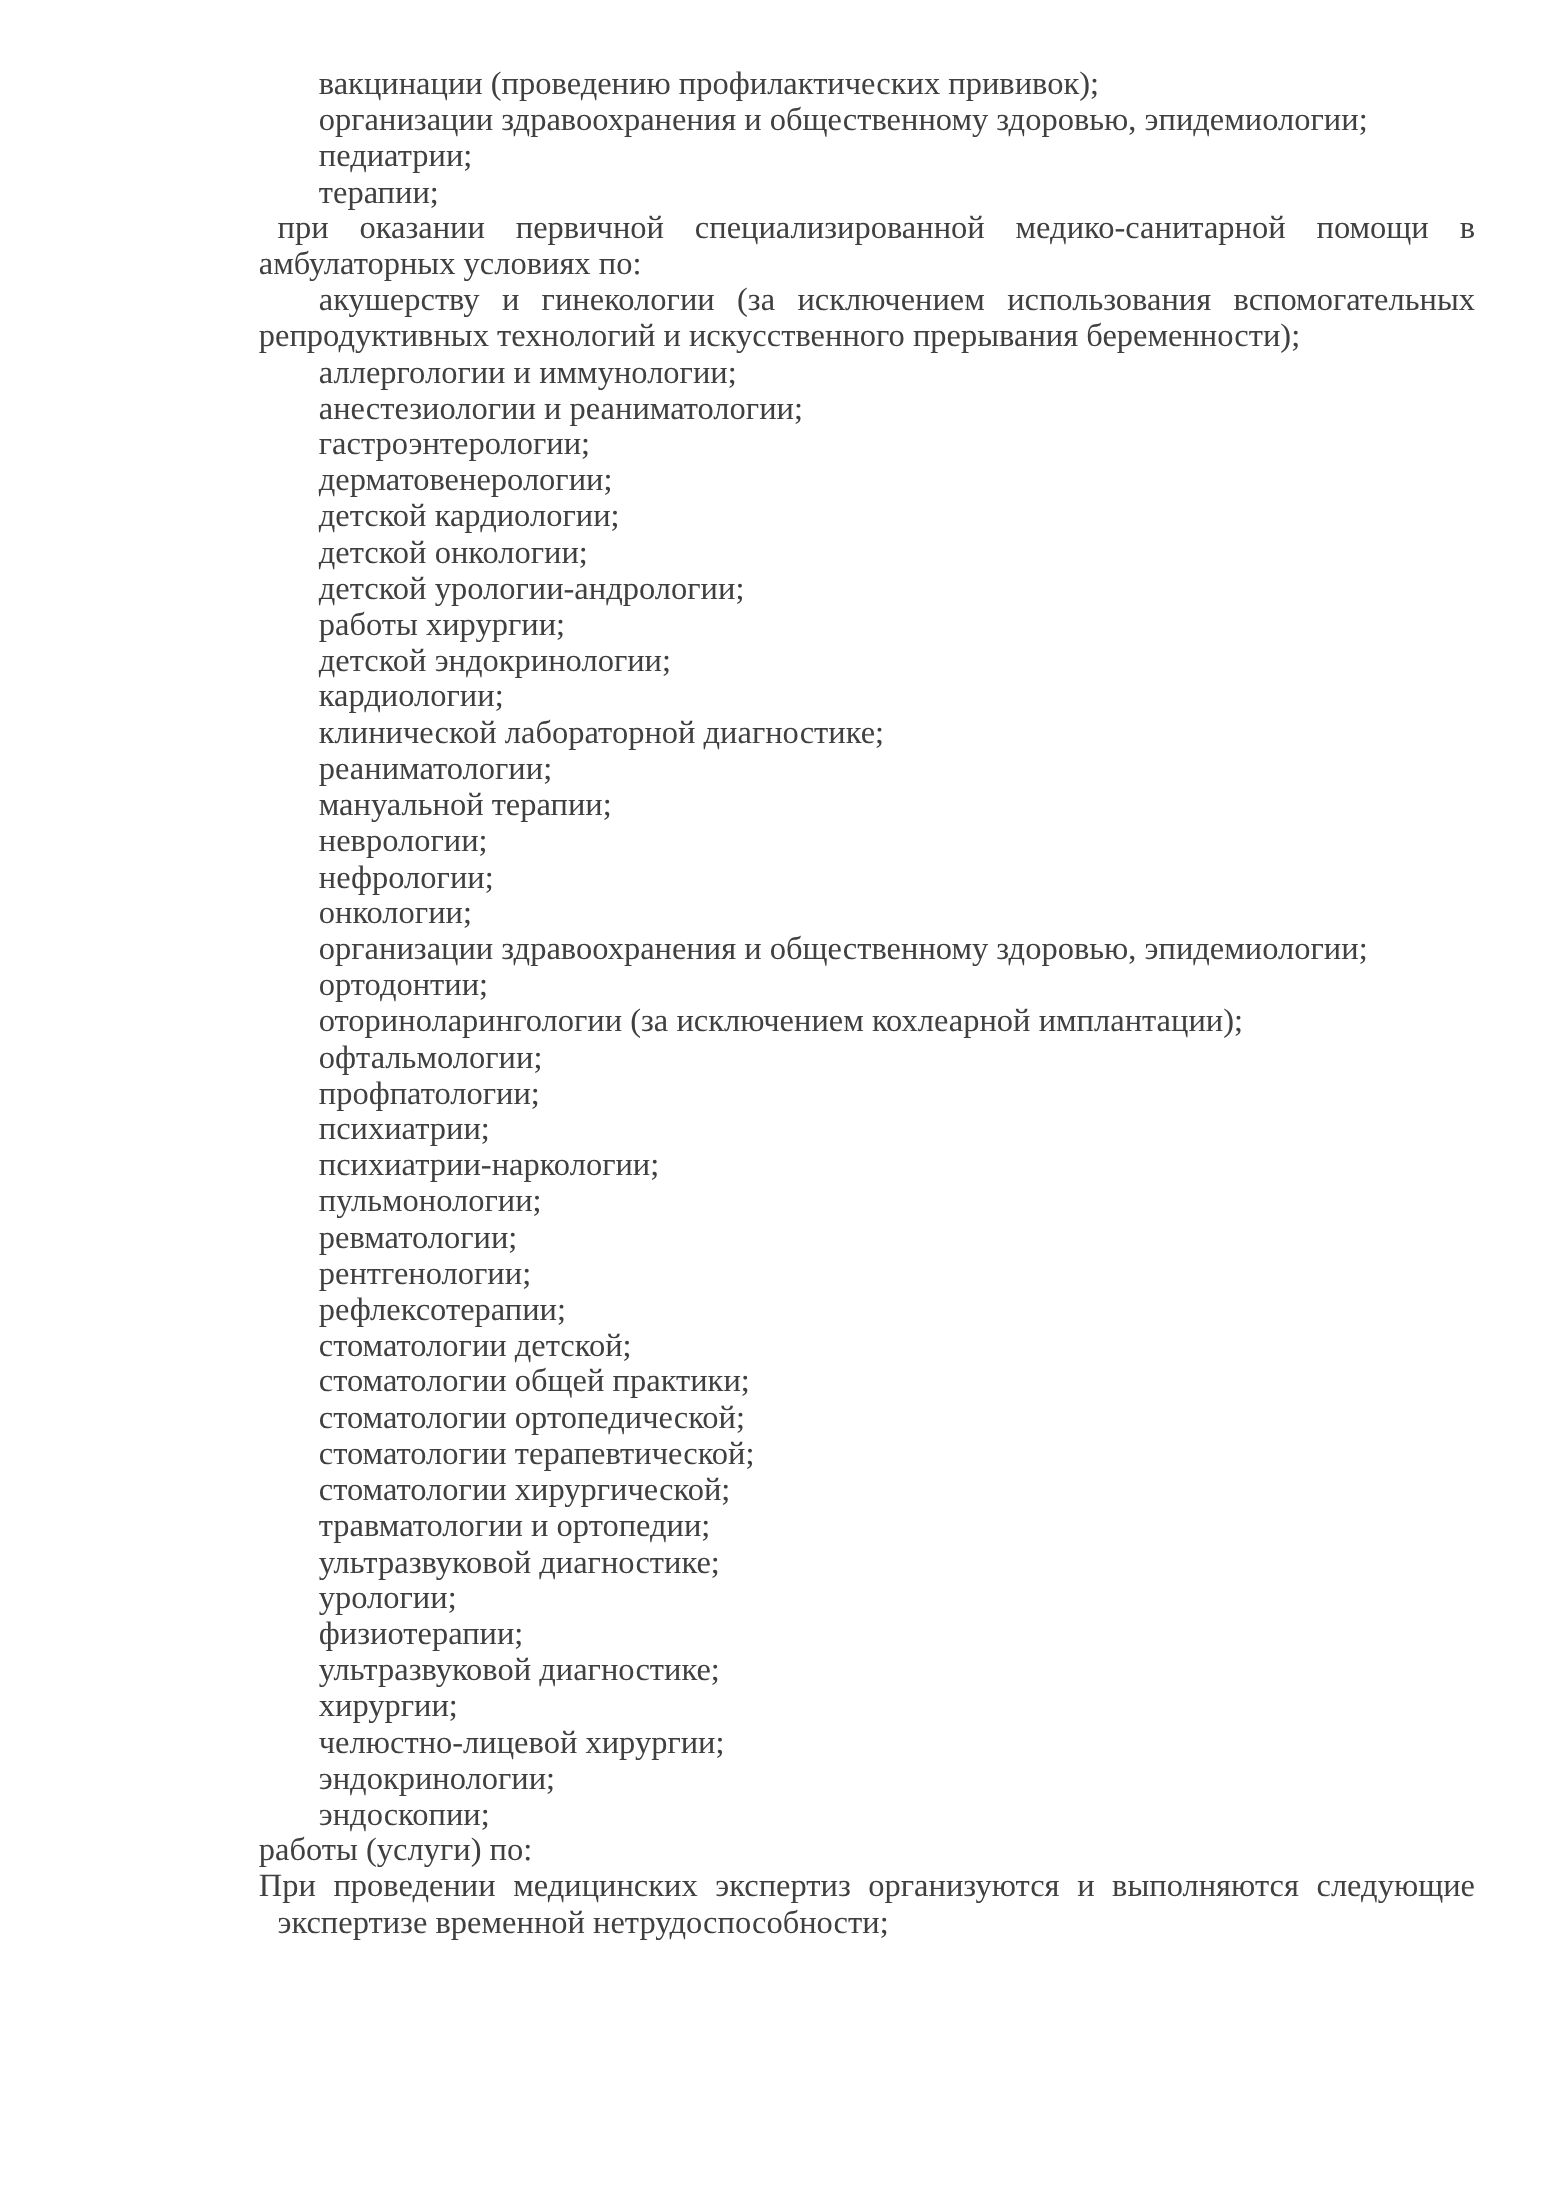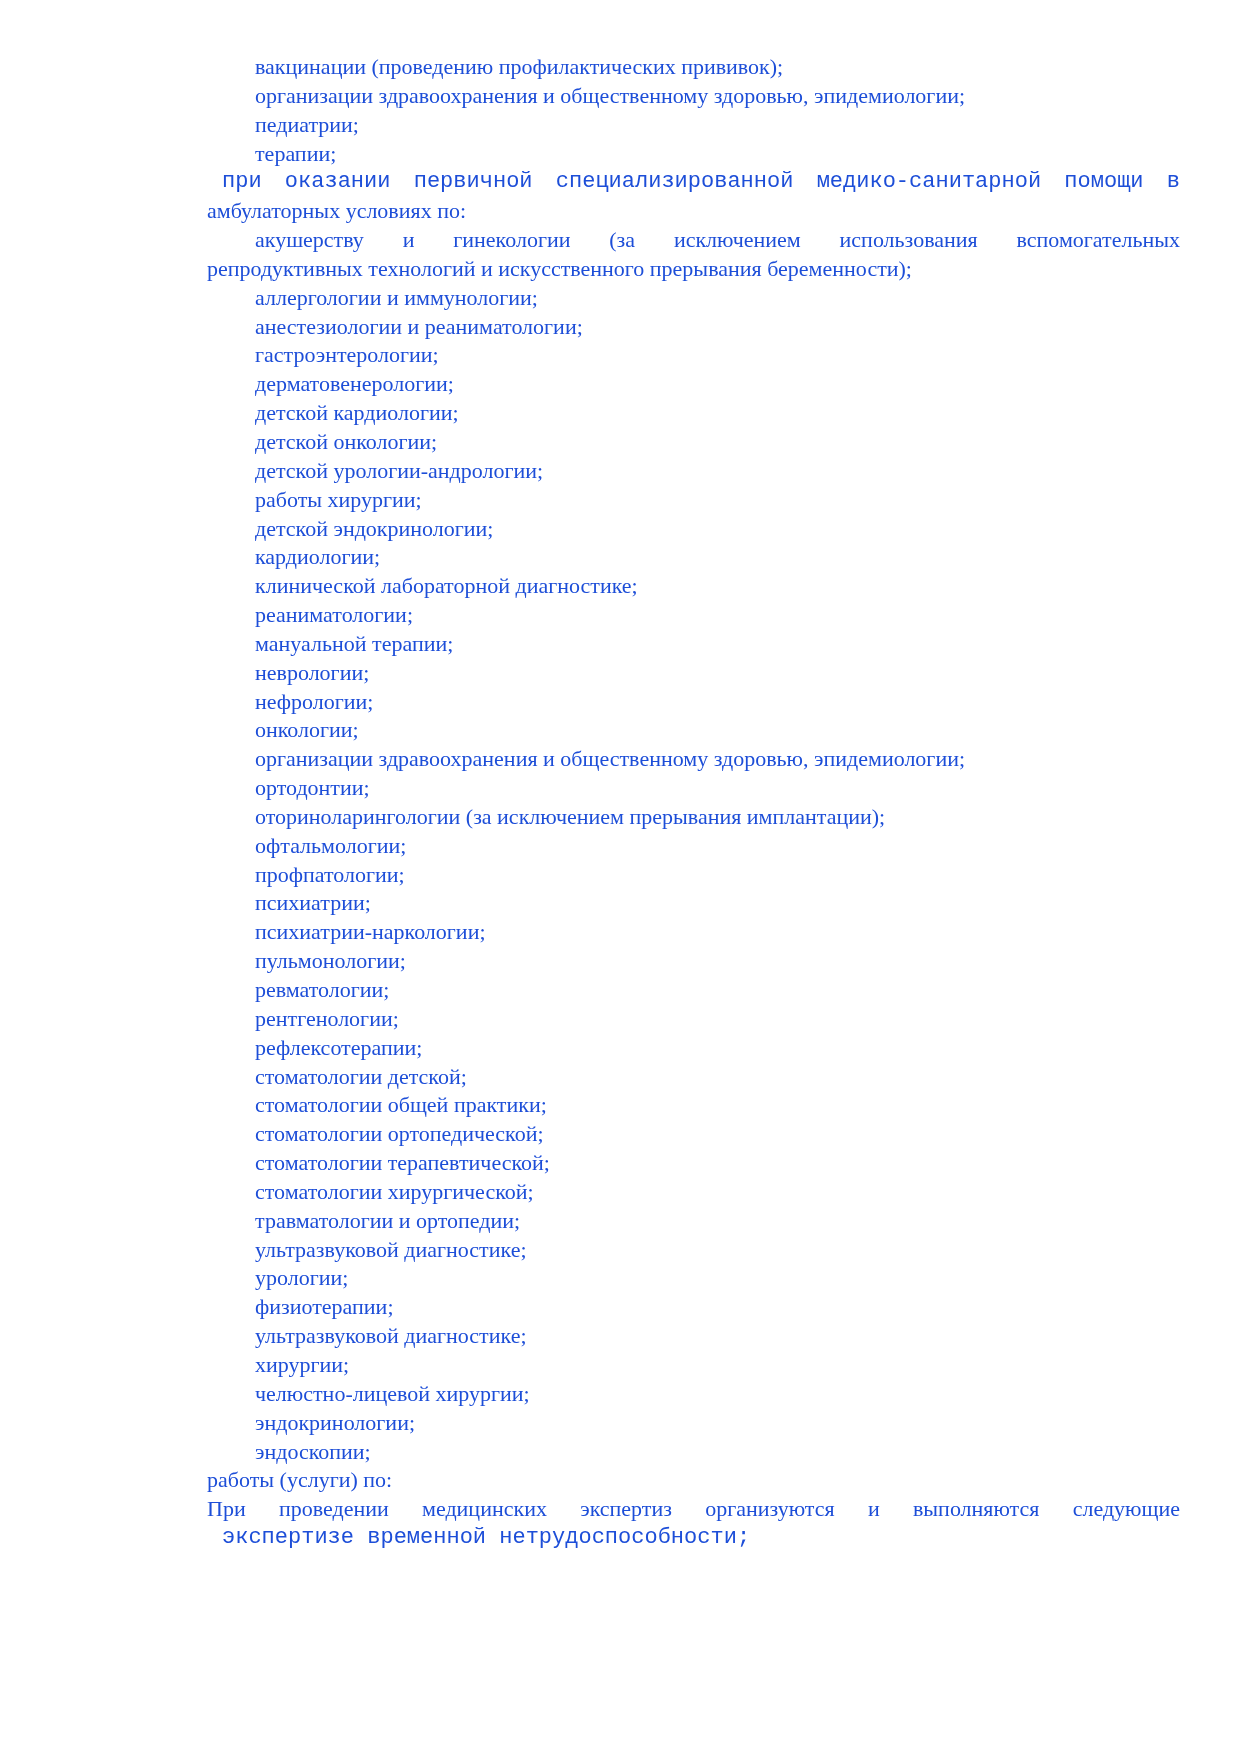--- a/index.html
+++ b/index.html
@@ -13,34 +13,34 @@
     height: 1755px;
     background: #ffffff;
     overflow: hidden;
   }
   .content {
     position: absolute;
     left: 207px;
     top: 53px;
     width: 973px;
     font-family: "Liberation Serif", "DejaVu Serif", serif;
-    font-size: 22px;
+    font-size: 26px;
     line-height: 28.85px;
-    color: #1d4ed8;
+    color: #404040;
   }
   .line {
     white-space: nowrap;
   }
   .line.justify {
     white-space: normal;
     text-align: justify;
     text-align-last: justify;
   }
   .ind-item { padding-left: 48px; }
-  .ind-small { padding-left: 15px; font-family: Liberation Mono, monospace; }
+  .ind-small { padding-left: 15px; }
   .ind-none { padding-left: 0; }
 </style>
 </head>
 <body>
 
 <div class="page">
   <div class="content" id="document-content">
       <div class="line ind-item">вакцинации (проведению профилактических прививок);</div>
       <div class="line ind-item">организации здравоохранения и общественному здоровью, эпидемиологии;</div>
       <div class="line ind-item">педиатрии;</div>
@@ -60,21 +60,21 @@
       <div class="line ind-item">детской эндокринологии;</div>
       <div class="line ind-item">кардиологии;</div>
       <div class="line ind-item">клинической лабораторной диагностике;</div>
       <div class="line ind-item">реаниматологии;</div>
       <div class="line ind-item">мануальной терапии;</div>
       <div class="line ind-item">неврологии;</div>
       <div class="line ind-item">нефрологии;</div>
       <div class="line ind-item">онкологии;</div>
       <div class="line ind-item">организации здравоохранения и общественному здоровью, эпидемиологии;</div>
       <div class="line ind-item">ортодонтии;</div>
-      <div class="line ind-item">оториноларингологии (за исключением прерывания имплантации);</div>
+      <div class="line ind-item">оториноларингологии (за исключением кохлеарной имплантации);</div>
       <div class="line ind-item">офтальмологии;</div>
       <div class="line ind-item">профпатологии;</div>
       <div class="line ind-item">психиатрии;</div>
       <div class="line ind-item">психиатрии-наркологии;</div>
       <div class="line ind-item">пульмонологии;</div>
       <div class="line ind-item">ревматологии;</div>
       <div class="line ind-item">рентгенологии;</div>
       <div class="line ind-item">рефлексотерапии;</div>
       <div class="line ind-item">стоматологии детской;</div>
       <div class="line ind-item">стоматологии общей практики;</div>

